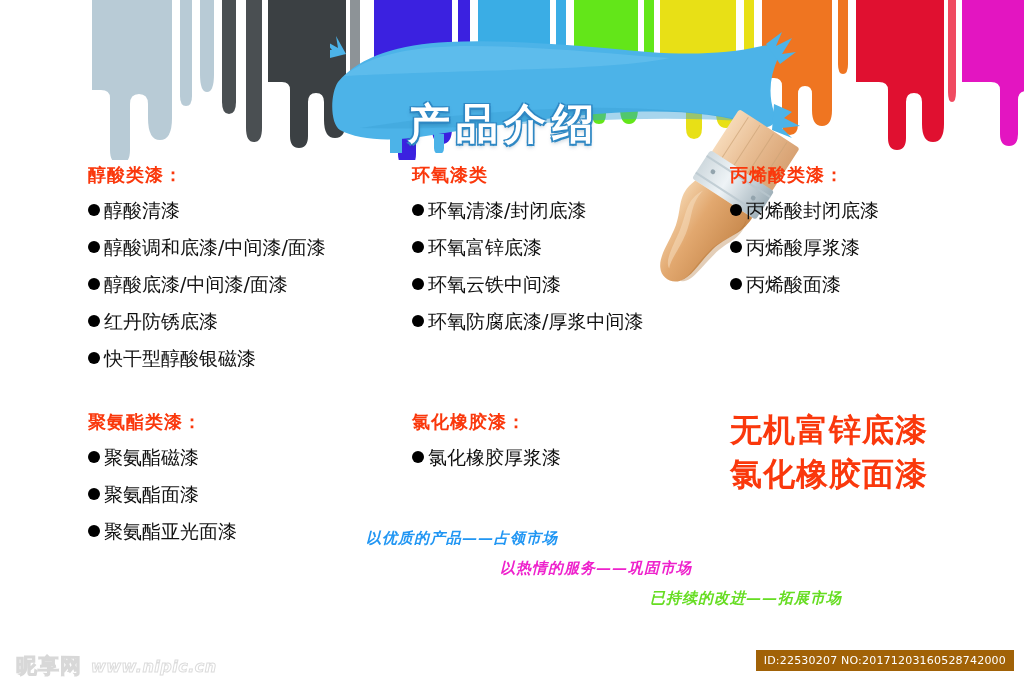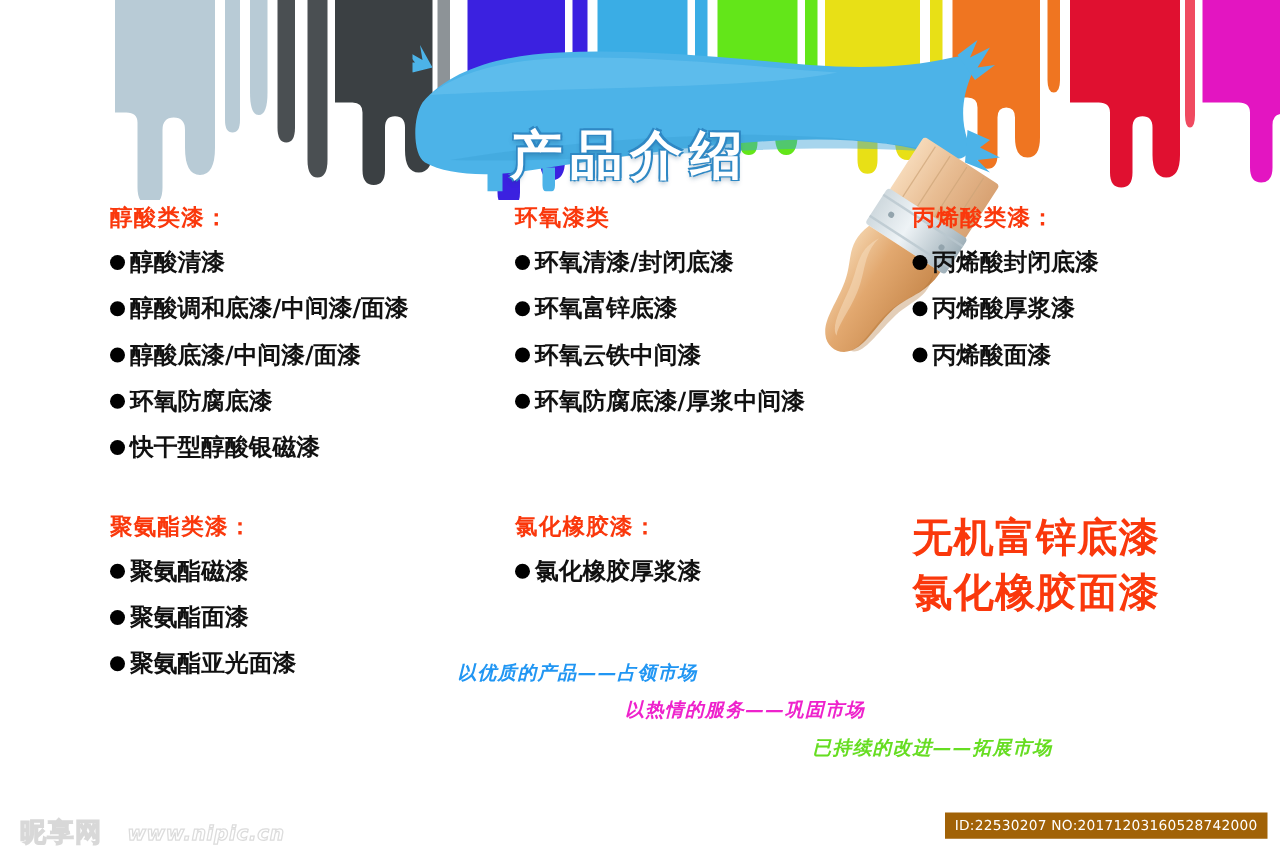--- a/index.html
+++ b/index.html
@@ -33,21 +33,21 @@
   #col3{left:730px;top:165px;width:290px;}
   #col1b{left:88px;top:412px;width:320px;}
   #col2b{left:412px;top:412px;width:320px;}
   #col3b{left:730px;top:408px;width:290px;}
 
   .heading{
     color:#fa380c;font-size:18px;font-weight:bold;letter-spacing:1px;
     margin:0 0 6px 0;white-space:nowrap;line-height:1.15;
   }
   .item{
-    color:#111111;font-size:19px;font-weight:bold;
+    color:#111111;font-size:19px;font-weight:normal;
     line-height:37px;white-space:nowrap;
     display:flex;align-items:center;
   }
   .bullet{
     display:inline-block;width:12px;height:12px;border-radius:50%;
     background:#000;margin-right:4px;flex:0 0 auto;
   }
   .bigline{
     color:#fa380c;font-size:32px;font-weight:bold;letter-spacing:1px;
     line-height:44px;white-space:nowrap;
@@ -58,21 +58,21 @@
     position:absolute;font-size:15px;font-weight:bold;
     font-family:"DejaVu Serif","Liberation Serif",serif;
     font-style:italic;white-space:nowrap;letter-spacing:1px;
   }
   #slogan1{left:366px;top:529px;color:#2196f3;}
   #slogan2{left:500px;top:559px;color:#ee22cc;}
   #slogan3{left:650px;top:589px;color:#66dd22;}
 
   
   #wm-logo{
-    position:absolute;left:16px;top:652px;display:flex;align-items:center;gap:20px;
+    position:absolute;left:16px;top:652px;display:flex;align-items:center;gap:9px;
   }
   #wm-cn{
     font-size:21px;font-weight:bold;color:transparent;
     -webkit-text-stroke:1px #d8d8d8;letter-spacing:1px;
     font-family:"DejaVu Sans","Liberation Sans",sans-serif;
   }
   #wm-url{
     font-size:16px;font-style:italic;font-weight:bold;color:transparent;
     -webkit-text-stroke:1px #dcdcdc;letter-spacing:.5px;
     font-family:"DejaVu Sans","Liberation Sans",sans-serif;
@@ -216,21 +216,21 @@
     <div class="item">
         <span class="bullet"></span>
         <span>醇酸调和底漆/中间漆/面漆</span>
       </div>
     <div class="item">
         <span class="bullet"></span>
         <span>醇酸底漆/中间漆/面漆</span>
       </div>
     <div class="item">
         <span class="bullet"></span>
-        <span>环氧防腐底漆</span>
+        <span>红丹防锈底漆</span>
       </div>
     <div class="item">
         <span class="bullet"></span>
         <span>快干型醇酸银磁漆</span>
       </div>
   </div>
 
   <div class="col" id="col2">
     <div class="heading">环氧漆类</div>
     <div class="item">

